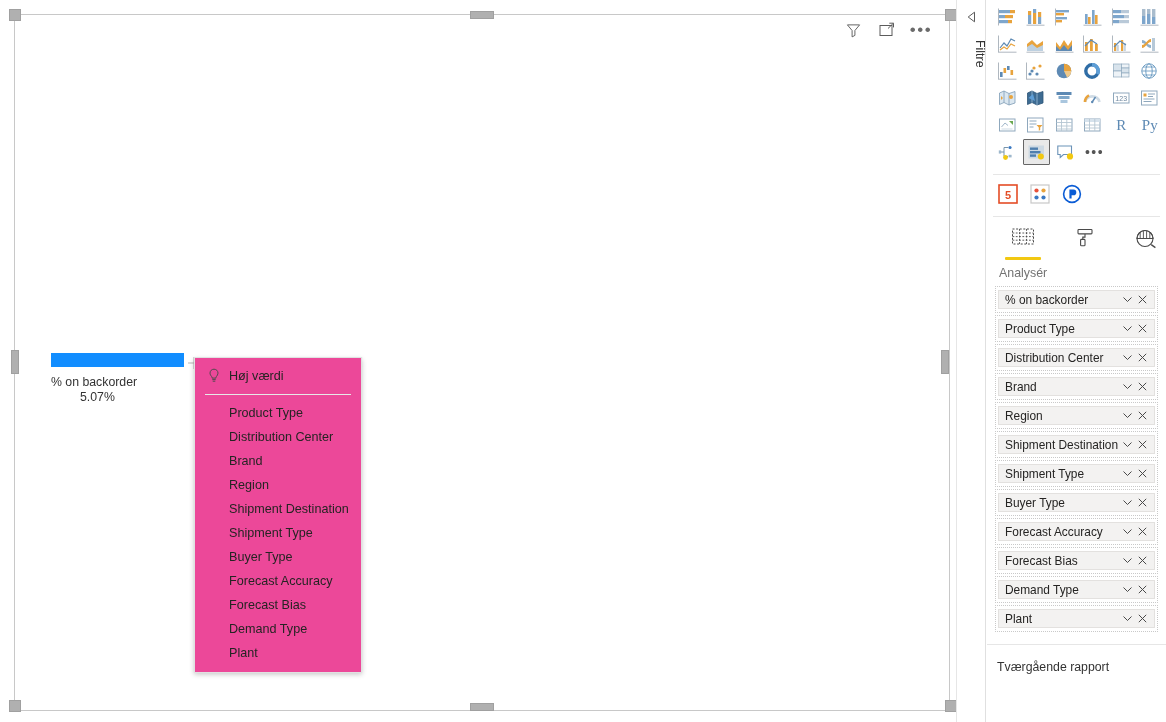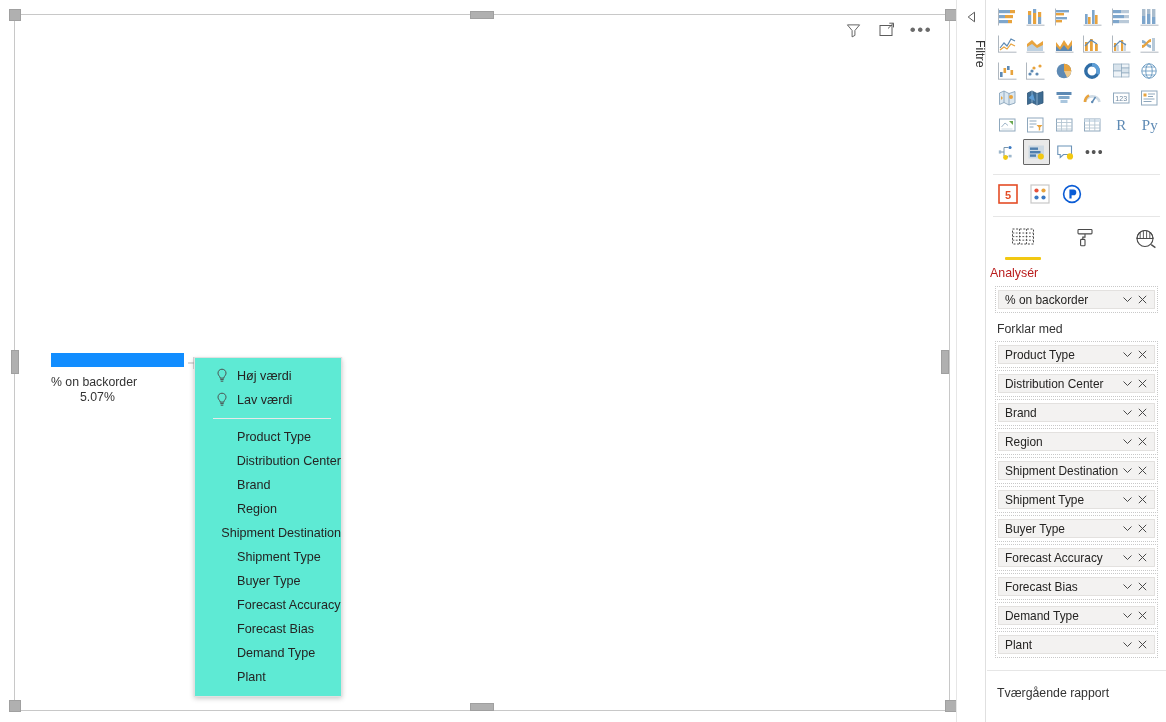--- a/index.html
+++ b/index.html
@@ -39,24 +39,24 @@
   .kpi { position:absolute; left:51px; top:353px; width:133px; }
   .kpi-bar { width:133px; height:14px; background:#118DFF; }
   .kpi-label { font-size:12.3px; color:#333333; margin-top:8px; line-height:15px; }
   .kpi-value { font-size:12.3px; color:#333333; line-height:15px;margin-left:29px; }
 
   
   .plus-marker { position:absolute; left:188px; top:357px; color:#adadad; font-size:13px; }
 
   
   .ctx-menu {
-    position:absolute; left:194px; top:357px; width:148px;
-    background:#5eead4; border:1px solid #e1e1e1;
+    position:absolute; left:194px; top:357px; width:168px;
+    background:#ec4899; border:1px solid #e1e1e1;
     box-shadow: 0 1.6px 5px rgba(0,0,0,.22), 0 0.3px 0.9px rgba(0,0,0,.18);
-    padding:6px 0 7px 8px;
+    padding:6px 0 7px 0;
   }
   .ctx-item {
     display:flex; align-items:center; height:24px; padding-left:12px;
     font-size:12.6px; color:#252423; cursor:pointer; white-space:nowrap;
   }
   .ctx-item .bulb { width:22px; display:flex; align-items:center; justify-content:flex-start; }
   .ctx-sep { height:1px; background:#e8e8e8; margin:6px 10px 6px 10px; }
 
   
   #filters-rail {
@@ -92,21 +92,21 @@
 
   .custom-row { display:flex; gap:10px; padding:8px 0 8px 10px; align-items:center; }
   .custom-ic { width:22px; height:22px; display:flex; align-items:center; justify-content:center; cursor:pointer; }
 
   
   .pane-tabs { display:flex; gap:22px; padding:10px 0 0 16px; align-items:flex-end; }
   .pane-tab { display:flex; flex-direction:column; align-items:center; cursor:pointer; width:40px; }
   .pane-tab .tab-underline { width:36px; height:3px; background:transparent; margin-top:4px; border-radius:1px; }
   .pane-tab.active .tab-underline { background:#F2C811; }
 
-  .pane-tab-label { font-size:12.4px; color:#b91c1c; padding:6px 0 4px 3px; }
+  .pane-tab-label { font-size:12.4px; color:#737373; padding:6px 0 4px 12px; }
 
   
   .well {
     margin:2px 8px 0 8px; padding:3px 0 3px 0;
     border:1px dotted #c9c9c9; background:#ffffff;
   }
   .well-inner {
     display:flex; align-items:center; height:19px;
     background:#f3f2f1; border:1px solid #e3e1df; margin:0 2px;
     padding:0 4px 0 6px;
@@ -176,29 +176,20 @@
       <div class="ctx-item">
         <span class="bulb">
           <svg width="14" height="16" viewBox="0 0 14 16">
             <path d="M7 1.2c-2.3 0-4 1.7-4 3.9 0 1.5.9 2.5 1.5 3.3.3.4.5.7.5 1.1v.6h4v-.6c0-.4.2-.7.5-1.1.6-.8 1.5-1.8 1.5-3.3 0-2.2-1.7-3.9-4-3.9z" fill="none" stroke="#4a4a4a" stroke-width="0.95"></path>
             <path d="M5.3 11.6h3.4M5.7 13.2h2.6" stroke="#4a4a4a" stroke-width="0.95"></path>
           </svg>
         </span>
         <span>Høj værdi</span>
       </div>
 
-      <div class="ctx-item">
-        <span class="bulb">
-          <svg width="14" height="16" viewBox="0 0 14 16">
-            <path d="M7 1.2c-2.3 0-4 1.7-4 3.9 0 1.5.9 2.5 1.5 3.3.3.4.5.7.5 1.1v.6h4v-.6c0-.4.2-.7.5-1.1.6-.8 1.5-1.8 1.5-3.3 0-2.2-1.7-3.9-4-3.9z" fill="none" stroke="#4a4a4a" stroke-width="0.95"></path>
-            <path d="M5.3 11.6h3.4M5.7 13.2h2.6" stroke="#4a4a4a" stroke-width="0.95"></path>
-          </svg>
-        </span>
-        <span>Lav værdi</span>
-      </div>
 
       <div class="ctx-sep"></div>
 
       <div class="ctx-item">
           <span class="bulb"></span>
           <span>Product Type</span>
         </div>
       <div class="ctx-item">
           <span class="bulb"></span>
           <span>Distribution Center</span>
@@ -609,21 +600,20 @@
             </svg>
           </span>
         <span class="well-btn">
             <svg width="11" height="11" viewBox="0 0 11 11">
               <path d="M1.8 1.8 L9.2 9.2 M9.2 1.8 L1.8 9.2" stroke="#4a4a4a" stroke-width="1"></path>
             </svg>
           </span>
       </div>
     </div>
 
-    <div class="section-label">Forklar med</div>
 
     <div class="well">
       <div class="well-inner">
         <span class="well-name">Product Type</span>
         <span class="well-btn">
             <svg width="11" height="11" viewBox="0 0 11 11">
               <path d="M1.5 3.5 L5.5 7.5 L9.5 3.5" fill="none" stroke="#4a4a4a" stroke-width="1"></path>
             </svg>
           </span>
         <span class="well-btn">

